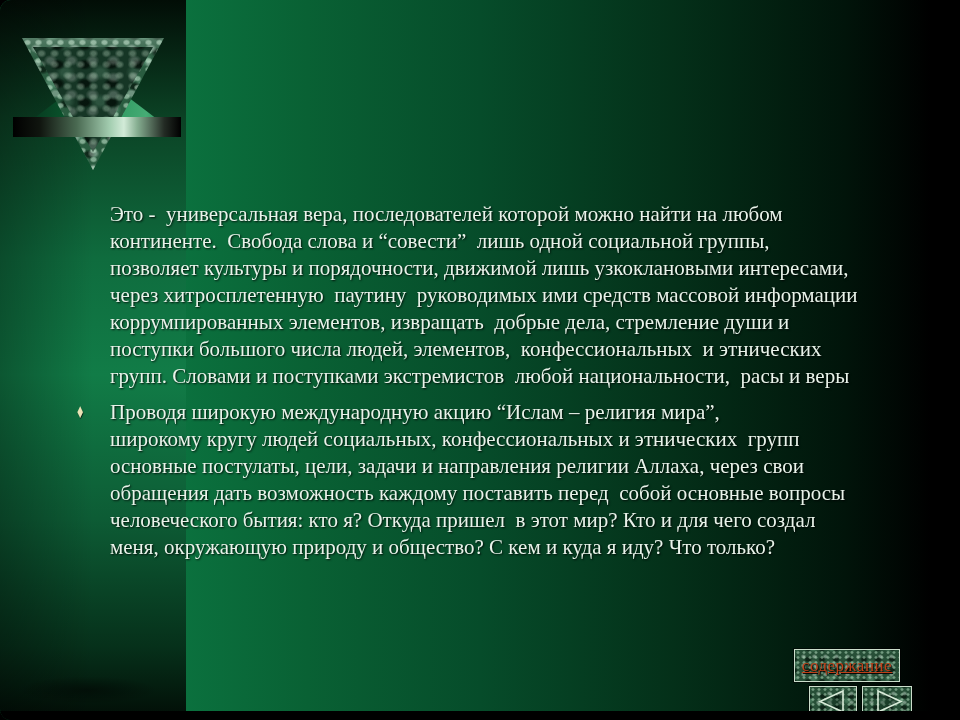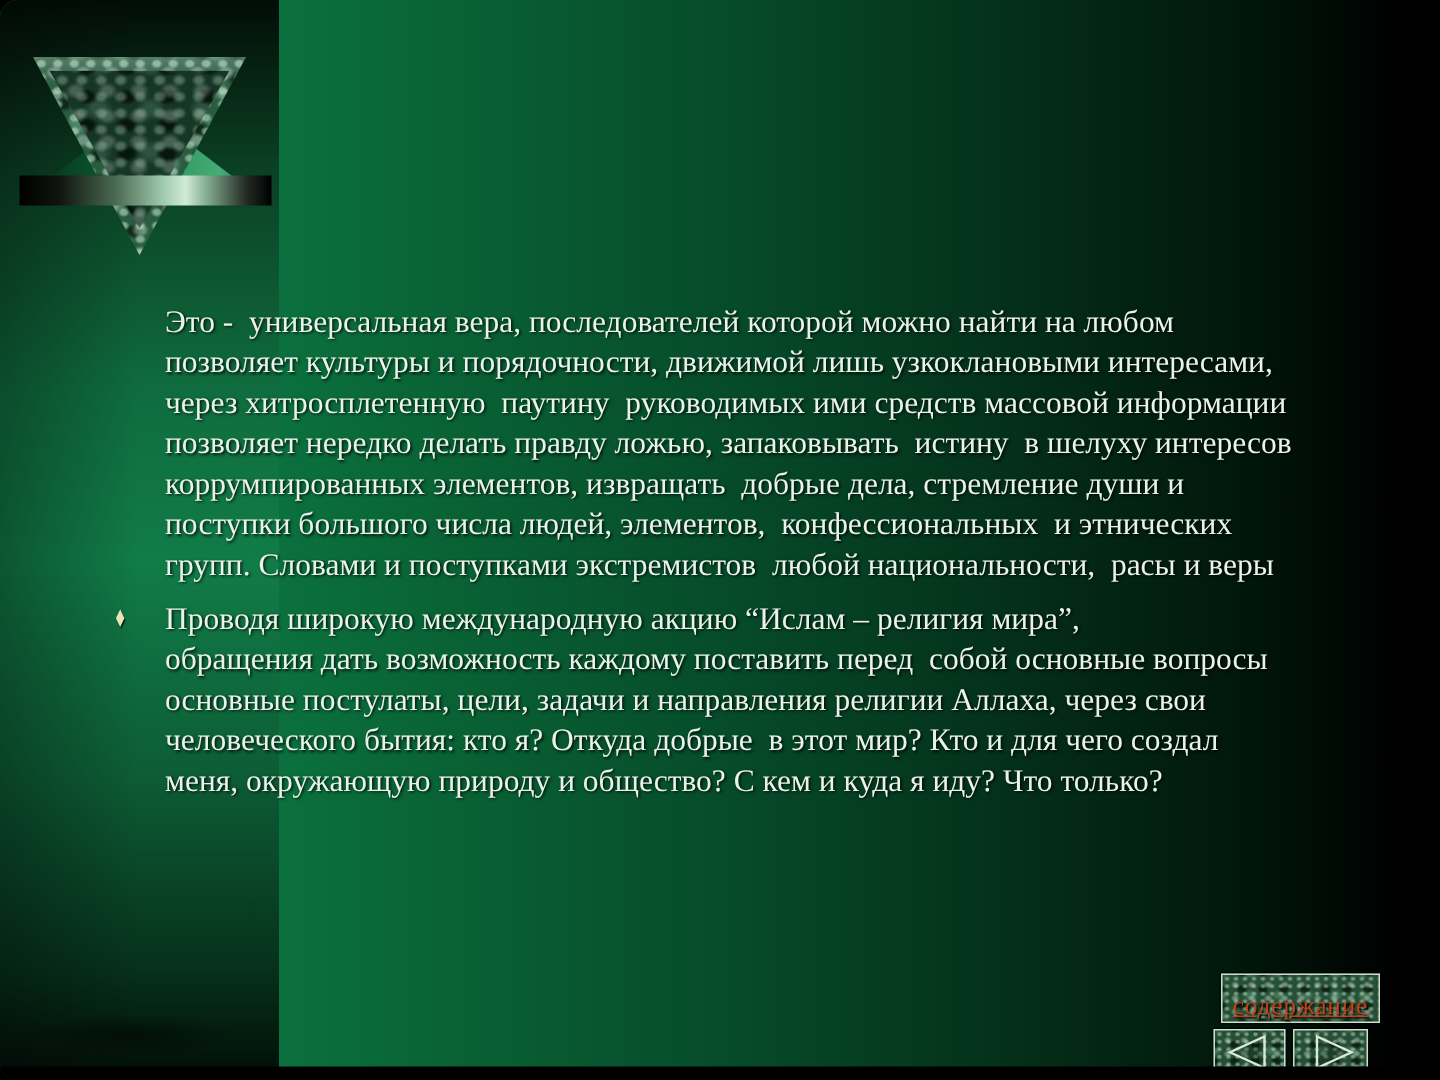--- a/index.html
+++ b/index.html
@@ -83,24 +83,24 @@
     background-color:#274f37;
     background-image:
       radial-gradient(rgba(190,230,200,.50) 0 1px, transparent 2px),
       radial-gradient(rgba(235,250,240,.40) 0 1px, transparent 3px),
       radial-gradient(rgba(0,12,6,.65) 0 2px, transparent 4px),
       radial-gradient(rgba(130,200,160,.30) 0 2px, transparent 5px);
     background-size:6px 5px,11px 9px,14px 11px,19px 15px;
     background-position:0 0,3px 2px,6px 4px,9px 6px;
   }
   .contents-btn{
-    position:absolute;left:814px;top:649px;width:106px;height:33px;
+    position:absolute;left:794px;top:649px;width:106px;height:33px;
     border:1px solid var(--button-border);box-sizing:border-box;
     box-shadow:0 0 0 1px rgba(0,0,0,.5);
-    display:flex;align-items:flex-end;justify-content:center;
+    display:flex;align-items:center;justify-content:center;
     cursor:pointer;text-decoration:none;
   }
   .contents-btn span{
     font-size:17px;color:var(--link-red);text-decoration:underline;
     text-shadow:1px 1px 1px rgba(0,0,0,.9);letter-spacing:.5px;
   }
   .nav-btn{
     position:absolute;top:686px;height:31px;
     border:1px solid var(--button-border);box-sizing:border-box;
     box-shadow:0 0 0 1px rgba(0,0,0,.5);
@@ -129,33 +129,34 @@
     <div class="up-tri"></div>
     <div class="marble-tri marble-b">
       <div class="inner"></div>
     </div>
     <div class="logo-bar"></div>
   </div>
 
   <div class="text-block" id="paragraphs">
       <div class="para">
         <div class="line">Это -  универсальная вера, последователей которой можно найти на любом</div>
+        <div class="line">континенте.  Свобода слова и “совести”  лишь одной социальной группы,</div>
         <div class="line">позволяет культуры и порядочности, движимой лишь узкоклановыми интересами,</div>
         <div class="line">через хитросплетенную  паутину  руководимых ими средств массовой информации</div>
-        <div class="line">позволяет нередко делать правду ложью, запаковывать  истину  в шелуху интересов</div>
         <div class="line">коррумпированных элементов, извращать  добрые дела, стремление души и</div>
         <div class="line">поступки большого числа людей, элементов,  конфессиональных  и этнических</div>
         <div class="line">групп. Словами и поступками экстремистов  любой национальности,  расы и веры</div>
       </div>
       <div class="para">
         <span class="bullet">♦</span>
         <div class="line">Проводя широкую международную акцию “Ислам – религия мира”,</div>
+        <div class="line">широкому кругу людей социальных, конфессиональных и этнических  групп</div>
+        <div class="line">основные постулаты, цели, задачи и направления религии Аллаха, через свои</div>
         <div class="line">обращения дать возможность каждому поставить перед  собой основные вопросы</div>
-        <div class="line">основные постулаты, цели, задачи и направления религии Аллаха, через свои</div>
-        <div class="line">человеческого бытия: кто я? Откуда добрые  в этот мир? Кто и для чего создал</div>
+        <div class="line">человеческого бытия: кто я? Откуда пришел  в этот мир? Кто и для чего создал</div>
         <div class="line">меня, окружающую природу и общество? С кем и куда я иду? Что только?</div>
       </div>
     </div>
 
   <div class="smudge"></div>
 
   <a class="contents-btn marble-s">
     <span>содержание</span>
   </a>
 

